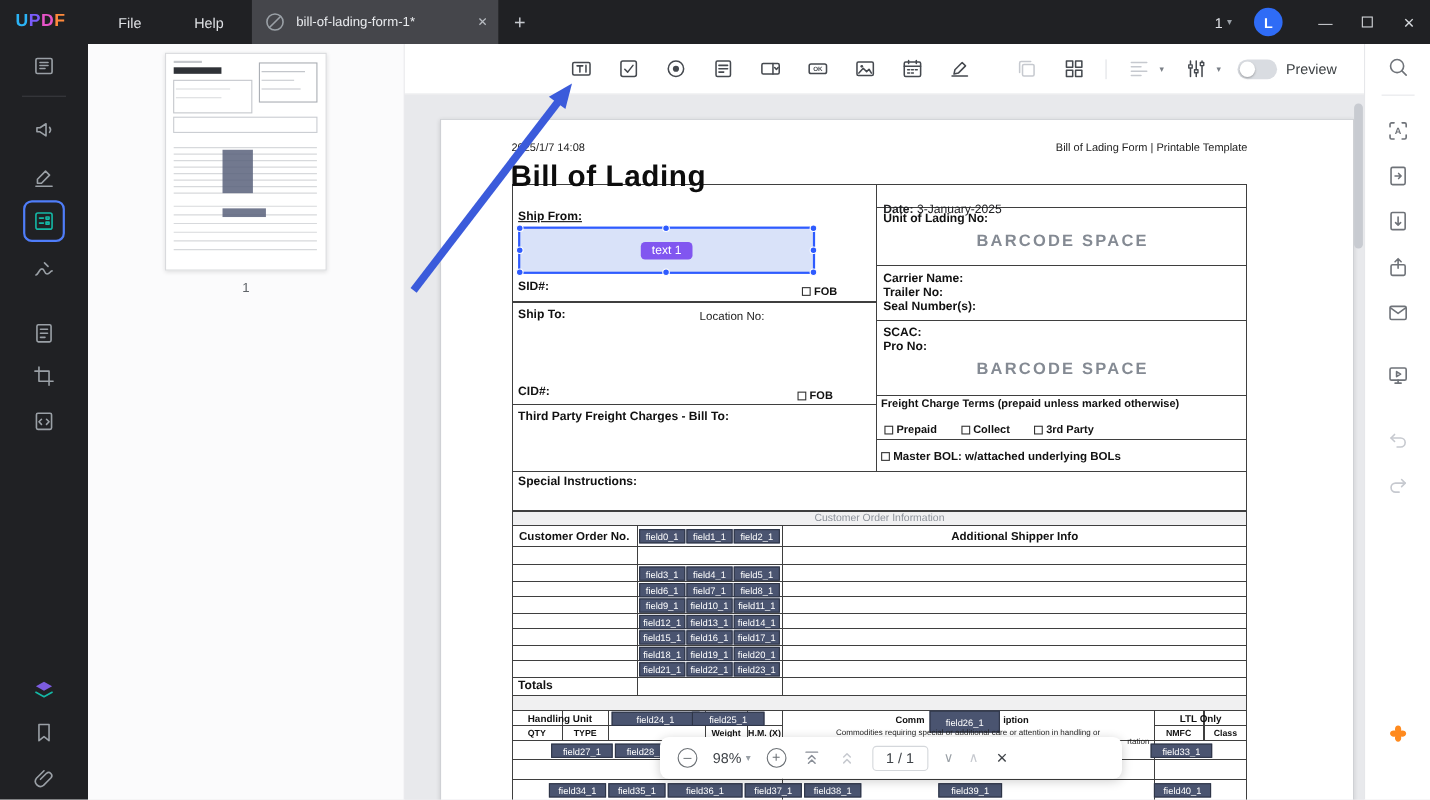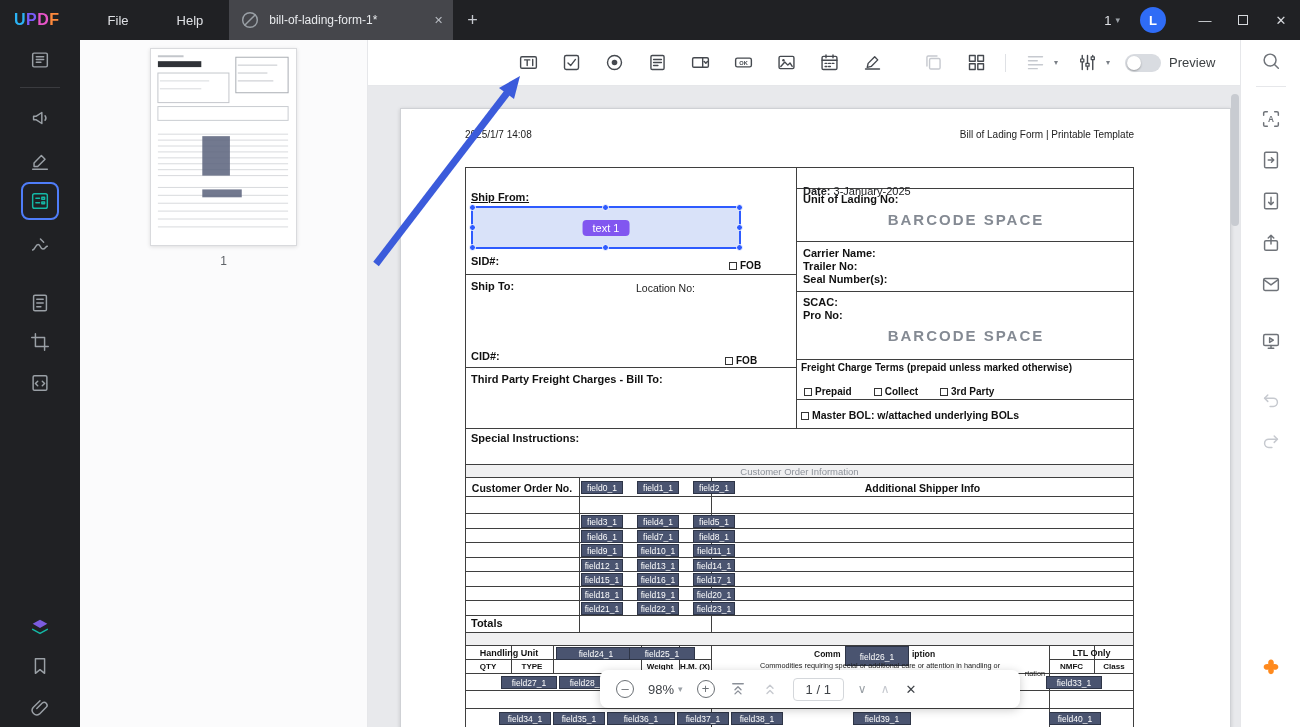--- a/index.html
+++ b/index.html
@@ -48,21 +48,21 @@
 .page{position:absolute;left:32px;top:22px;width:831px;height:640px;background:#fff;border:1px solid #cfd1d5;box-shadow:0 1px 4px rgba(0,0,0,.15);overflow:hidden}
 .page .abs{position:absolute;white-space:nowrap}
 .grid{position:absolute;left:0;top:0}
 .lbl{font-weight:bold;font-size:11px;color:#111}
 .sm{font-size:10.5px;color:#222}
 .barcode{font-weight:bold;font-size:15px;letter-spacing:2px;color:#848a93;text-align:center}
 .band{font-size:9.5px;color:#8d929a;text-align:center;line-height:13px}
 .cbx{width:8px;height:8px;border:1px solid #333;display:inline-block;margin-right:3px;vertical-align:-1px;background:#fff}
 .cbl{font-size:10px;font-weight:bold;color:#111}
 .ff{background:#4a5470;color:#fff;font-size:8.5px;line-height:13px;height:13px;text-align:center;padding:0 2px;border:1px solid #2e3547;white-space:nowrap;overflow:hidden;flex:0 0 auto}
-.ffrow{display:flex;gap:14px}
+.ffrow{display:flex;gap:1px}
 .ffcol{display:flex;flex-direction:column;gap:1.5px}
 .sel-field{position:absolute;left:70px;top:97px;width:270px;height:43px;background:#d9e2f9;border:2.5px solid #2e5bff;cursor:move}
 .chip{position:absolute;left:50%;top:50%;transform:translate(-50%,-50%);background:#8156f0;color:#fff;font-size:11px;padding:2px 10px;border-radius:4px}
 .h{position:absolute;width:7px;height:7px;border-radius:50%;background:#2e5bff;border:1px solid #fff;cursor:pointer}
 
 .zoombar{position:absolute;left:232px;top:584px;width:420px;height:38px;background:#fff;border-radius:8px;box-shadow:0 2px 10px rgba(0,0,0,.2);display:flex;align-items:center;gap:14px;padding:0 16px;z-index:6}
 .zb-circle{width:18px;height:18px;border-radius:50%;border:1.5px solid #6b7075;color:#6b7075;font-size:13px;line-height:15px;text-align:center;cursor:pointer;flex:0 0 auto}
 .zb-zoom{font-size:13px;color:#3f4348;display:flex;align-items:center;gap:4px;cursor:pointer}
 .zb-ic{width:18px;height:18px;color:#8a8f98;cursor:pointer;fill:none;stroke:currentColor;stroke-width:1.8;stroke-linecap:round;stroke-linejoin:round}
 .zb-page{border:1px solid #d4d7db;border-radius:4px;padding:3px 12px;font-size:13px;color:#3f4348;cursor:text}
@@ -285,20 +285,21 @@
       <path d="M64.5 387.5H732.5M64.5 404.5H732.5M64.5 419.5H732.5M64.5 433.5H732.5M64.5 448.5H732.5M64.5 462.5H732.5M64.5 477.5H732.5M64.5 491.5H732.5M64.5 506.5H732.5"></path>
       <rect x="64.5" y="523.5" width="668" height="13" fill="#f0f0f1"></rect>
       <rect x="64.5" y="536.5" width="668" height="102"></rect>
       <path d="M64.5 564.5H732.5M64.5 581.5H732.5M64.5 599.5H732.5"></path>
       <path d="M110.5 536.5V564.5M152.5 536.5V564.5M240.5 536.5V564.5M278.5 536.5V564.5M310.5 536.5V638M648.5 536.5V638M693.5 536.5V564.5"></path>
       <path d="M64.5 550.5H310.5M648.5 550.5H732.5"></path>
     </svg>
 
     <div class="abs sm" style="left:64px;top:20px;font-size:10px">2025/1/7 14:08</div>
     <div class="abs sm" style="left:380px;top:20px;width:353px;text-align:right;font-size:10px">Bill of Lading Form | Printable Template</div>
+    <div class="abs" style="left:63px;top:36px;font-size:27px;font-weight:bold;letter-spacing:.5px;color:#0d0d0d">Bill of Lading</div>
 
     <div class="abs lbl" style="left:70px;top:82px;text-decoration:underline">Ship From:</div>
     <div class="sel-field">
       <div class="chip">text 1</div>
       <div class="h" style="left:-4px;top:-4px"></div>
       <div class="h" style="left:129px;top:-4px"></div>
       <div class="h" style="right:-4px;top:-4px"></div>
       <div class="h" style="left:-4px;top:16px"></div>
       <div class="h" style="right:-4px;top:16px"></div>
       <div class="h" style="left:-4px;bottom:-4px"></div>

